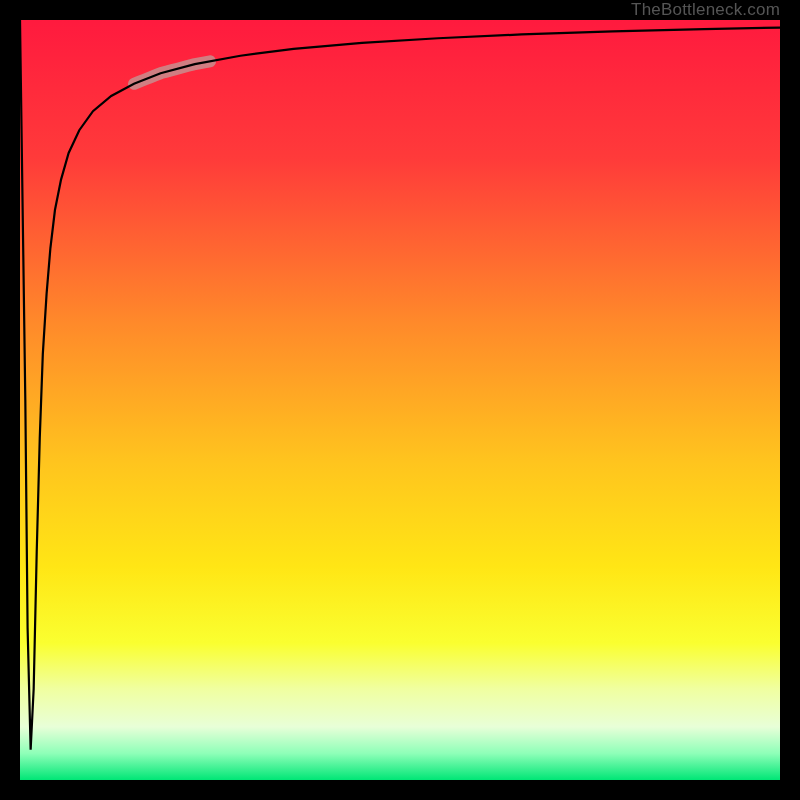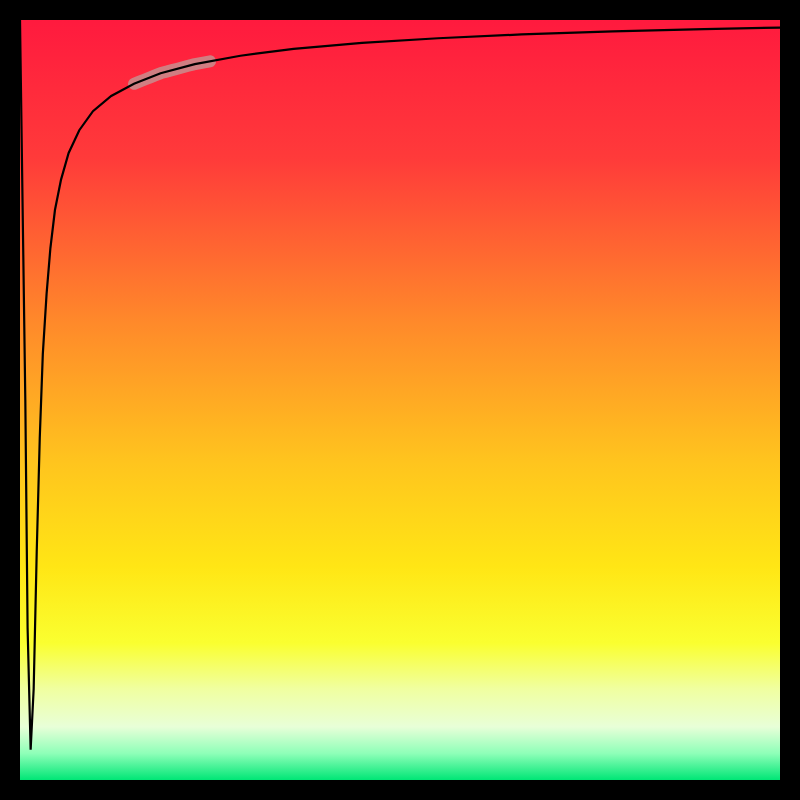--- a/index.html
+++ b/index.html
@@ -45,20 +45,21 @@
     font-weight: 500;
     letter-spacing: 0.2px;
     user-select: none;
   }
 </style>
 </head>
 <body>
 
 <div class="stage">
 
+  <div class="watermark">TheBottleneck.com</div>
 
   <div class="plot-area">
     <svg class="gradient" viewBox="0 0 760 760" preserveAspectRatio="none">
       <defs>
         <linearGradient id="bg-grad" x1="0" y1="0" x2="0" y2="1">
             <stop offset="0%" stop-color="#ff1a3e"></stop>
             <stop offset="18%" stop-color="#ff3a3a"></stop>
             <stop offset="40%" stop-color="#ff8a2a"></stop>
             <stop offset="57.99999999999999%" stop-color="#ffc41e"></stop>
             <stop offset="72%" stop-color="#ffe615"></stop>

